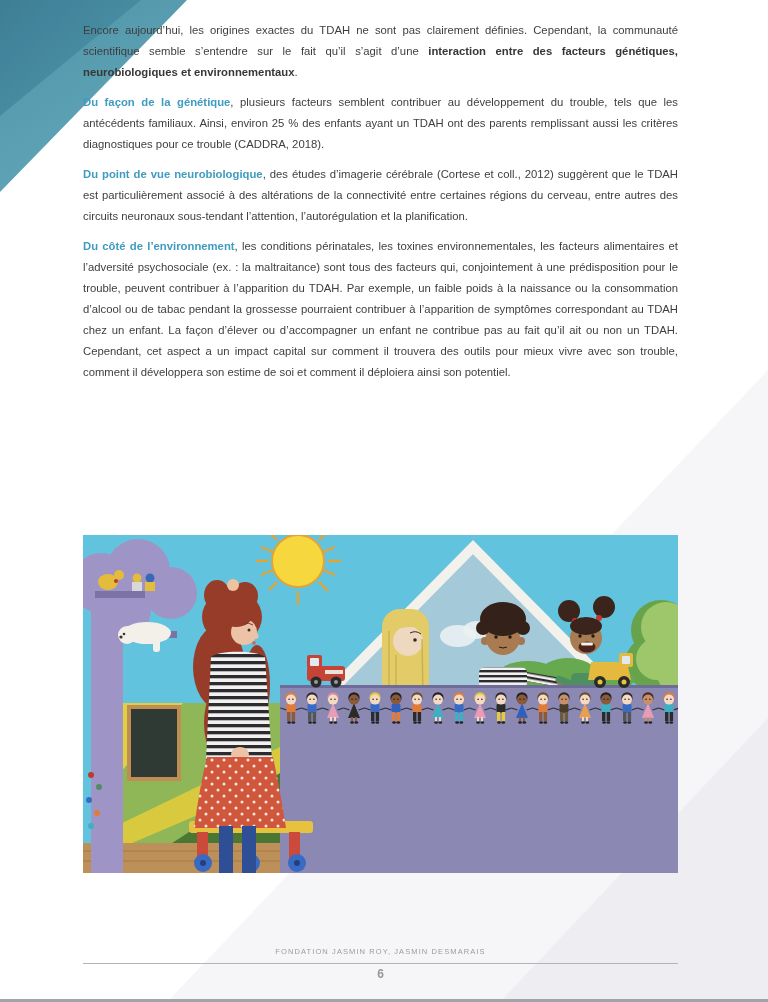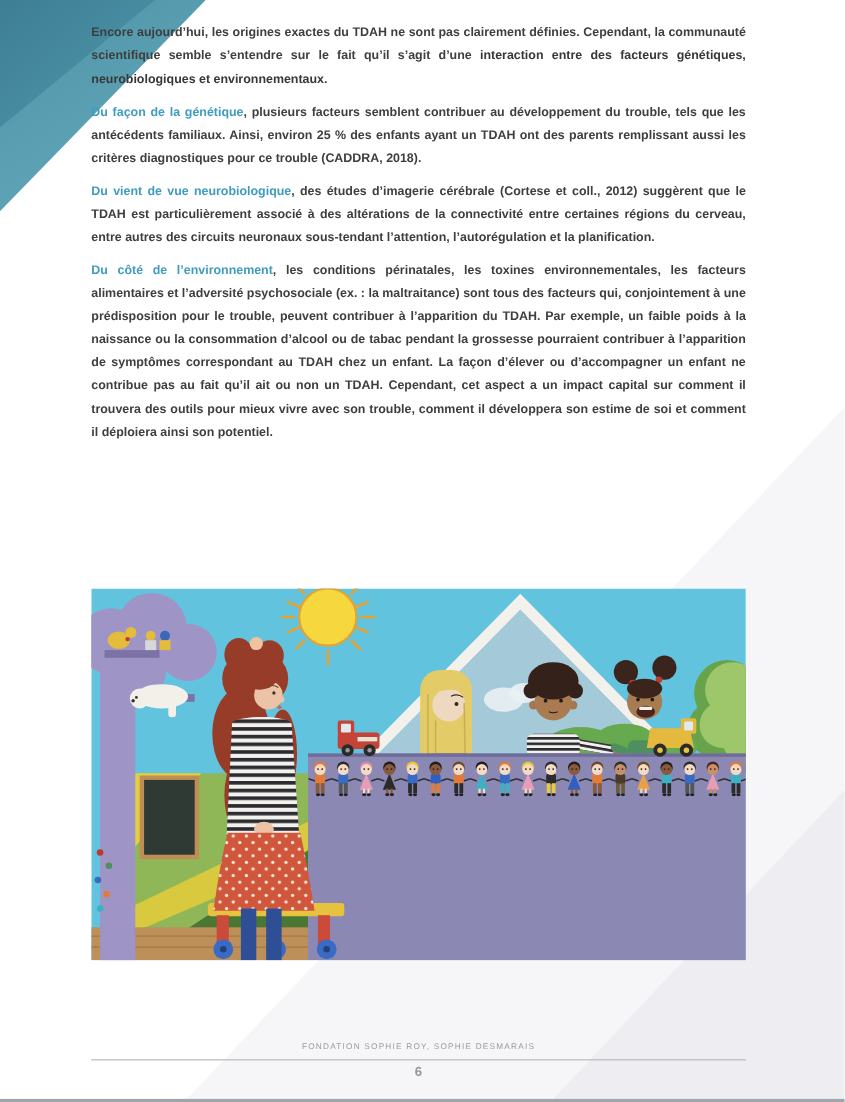--- a/index.html
+++ b/index.html
@@ -18,21 +18,21 @@
   .wm1{position:absolute;left:167px;top:370px;width:601px;height:632px;
     background:rgba(125,125,155,0.07);clip-path:polygon(100% 0,100% 100%,0 100%);}
   .wm2{position:absolute;left:500px;top:718px;width:268px;height:284px;
     background:rgba(125,125,155,0.06);clip-path:polygon(100% 0,100% 100%,0 100%);}
   .content{position:absolute;left:83px;top:0;width:595px;z-index:2;}
   h1.doc-title{margin:85px 0 0 0;font-size:15px;line-height:18px;font-weight:bold;
     color:#3a96b8;letter-spacing:.2px;}
   #paragraphs p{margin:9px 0 0 0;text-align:justify;font-size:11.3px;
     line-height:21px;color:#3e3e3e;}
   #paragraphs p:first-child{margin-top:20px;}
-  .seg-normal{font-weight:bold;}
+  .seg-normal{font-weight:normal;}
   .seg-bold{font-weight:bold;color:#373737;}
   .seg-lead{font-weight:bold;color:#3f9cc0;}
   
   figure.photo{position:absolute;left:83px;top:535px;width:595px;height:338px;
     margin:0;z-index:3;}
   figure.photo svg{display:block;width:100%;height:100%;}
   
   .footer-org{position:absolute;left:83px;top:947px;width:595px;text-align:center;
     font-size:7.5px;letter-spacing:1.1px;color:#9a9aa2;z-index:4;}
   .footer-rule{position:absolute;left:83px;top:963px;width:595px;height:1px;
@@ -49,21 +49,21 @@
 
   <div class="tri-light"></div>
   <div class="tri-dark"></div>
   <div class="wm1"></div>
   <div class="wm2"></div>
 
   <main class="content">
     <div id="paragraphs">
         <p><span class="seg-normal">Encore aujourd’hui, les origines exactes du TDAH ne sont pas clairement définies. Cependant, la communauté scientifique semble s’entendre sur le fait qu’il s’agit d’une </span><span class="seg-bold">interaction entre des facteurs génétiques, neurobiologiques et environnementaux</span><span class="seg-normal">.</span></p>
         <p><span class="seg-lead">Du façon de la génétique</span><span class="seg-normal">, plusieurs facteurs semblent contribuer au développement du trouble, tels que les antécédents familiaux. Ainsi, environ 25 % des enfants ayant un TDAH ont des parents remplissant aussi les critères diagnostiques pour ce trouble (CADDRA, 2018).</span></p>
-        <p><span class="seg-lead">Du vient de vue neurobiologique</span><span class="seg-normal">, des études d’imagerie cérébrale (Cortese et coll., 2012) suggèrent que le TDAH est particulièrement associé à des altérations de la connectivité entre certaines régions du cerveau, entre autres des circuits neuronaux sous-tendant l’attention, l’autorégulation et la planification.</span></p>
+        <p><span class="seg-lead">Du point de vue neurobiologique</span><span class="seg-normal">, des études d’imagerie cérébrale (Cortese et coll., 2012) suggèrent que le TDAH est particulièrement associé à des altérations de la connectivité entre certaines régions du cerveau, entre autres des circuits neuronaux sous-tendant l’attention, l’autorégulation et la planification.</span></p>
         <p><span class="seg-lead">Du côté de l’environnement</span><span class="seg-normal">, les conditions périnatales, les toxines environnementales, les facteurs alimentaires et l’adversité psychosociale (ex. : la maltraitance) sont tous des facteurs qui, conjointement à une prédisposition pour le trouble, peuvent contribuer à l’apparition du TDAH. Par exemple, un faible poids à la naissance ou la consommation d’alcool ou de tabac pendant la grossesse pourraient contribuer à l’apparition de symptômes correspondant au TDAH chez un enfant. La façon d’élever ou d’accompagner un enfant ne contribue pas au fait qu’il ait ou non un TDAH. Cependant, cet aspect a un impact capital sur comment il trouvera des outils pour mieux vivre avec son trouble, comment il développera son estime de soi et comment il déploiera ainsi son potentiel.</span></p>
       </div>
   </main>
 
   <figure class="photo">
     <svg viewBox="0 0 595 338" preserveAspectRatio="none">
       <defs>
         <pattern id="stripesW" width="8" height="7" patternUnits="userSpaceOnUse">
           <rect width="8" height="7" fill="#f2f1ee"></rect>
             <rect width="8" height="3.3" fill="#2c2b31"></rect>
@@ -528,19 +528,19 @@
         <path d="M128,122 C135,115 175,115 182,122 L189,225 L123,225 Z" fill="url(#stripesW)"></path>
         <ellipse cx="157" cy="219" rx="9" ry="7" fill="#ecc3a6"></ellipse>
         <path d="M124,222 L190,222 C196,250 200,274 203,293 L111,293 C114,272 118,246 124,222 Z" fill="url(#dots)"></path>
         <rect x="136" y="291" width="14" height="47" fill="#2e4f96"></rect>
         <rect x="159" y="291" width="14" height="47" fill="#2e4f96"></rect>
       </g>
     </svg>
   </figure>
 
   <footer>
-    <div class="footer-org">FONDATION SOPHIE ROY, SOPHIE DESMARAIS</div>
+    <div class="footer-org">FONDATION JASMIN ROY, JASMIN DESMARAIS</div>
     <div class="footer-rule"></div>
     <div class="footer-page">6</div>
   </footer>
 
   <div class="bottom-bar"></div>
 </div>
 
 </body></html>

